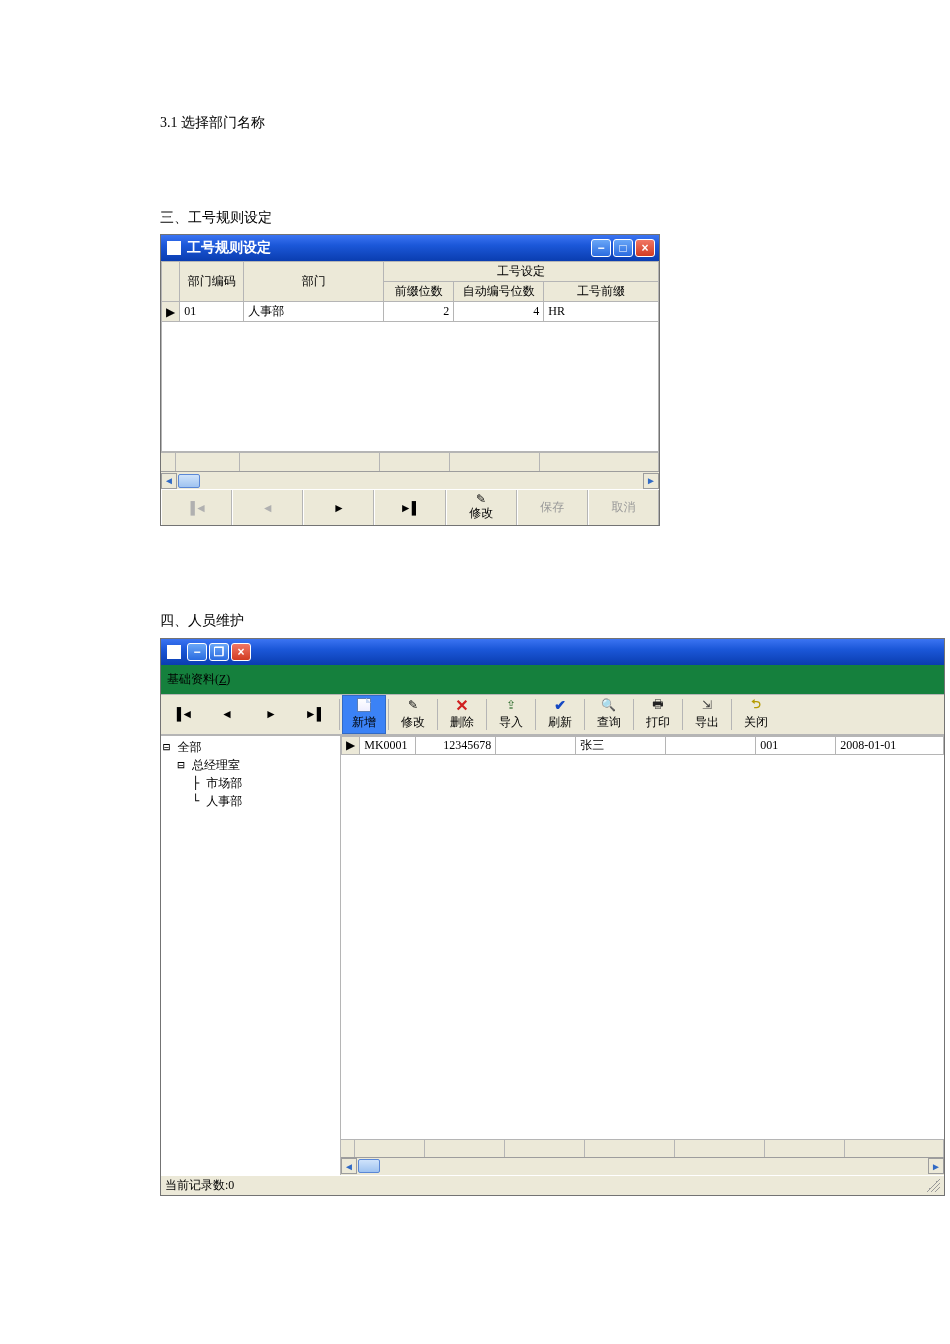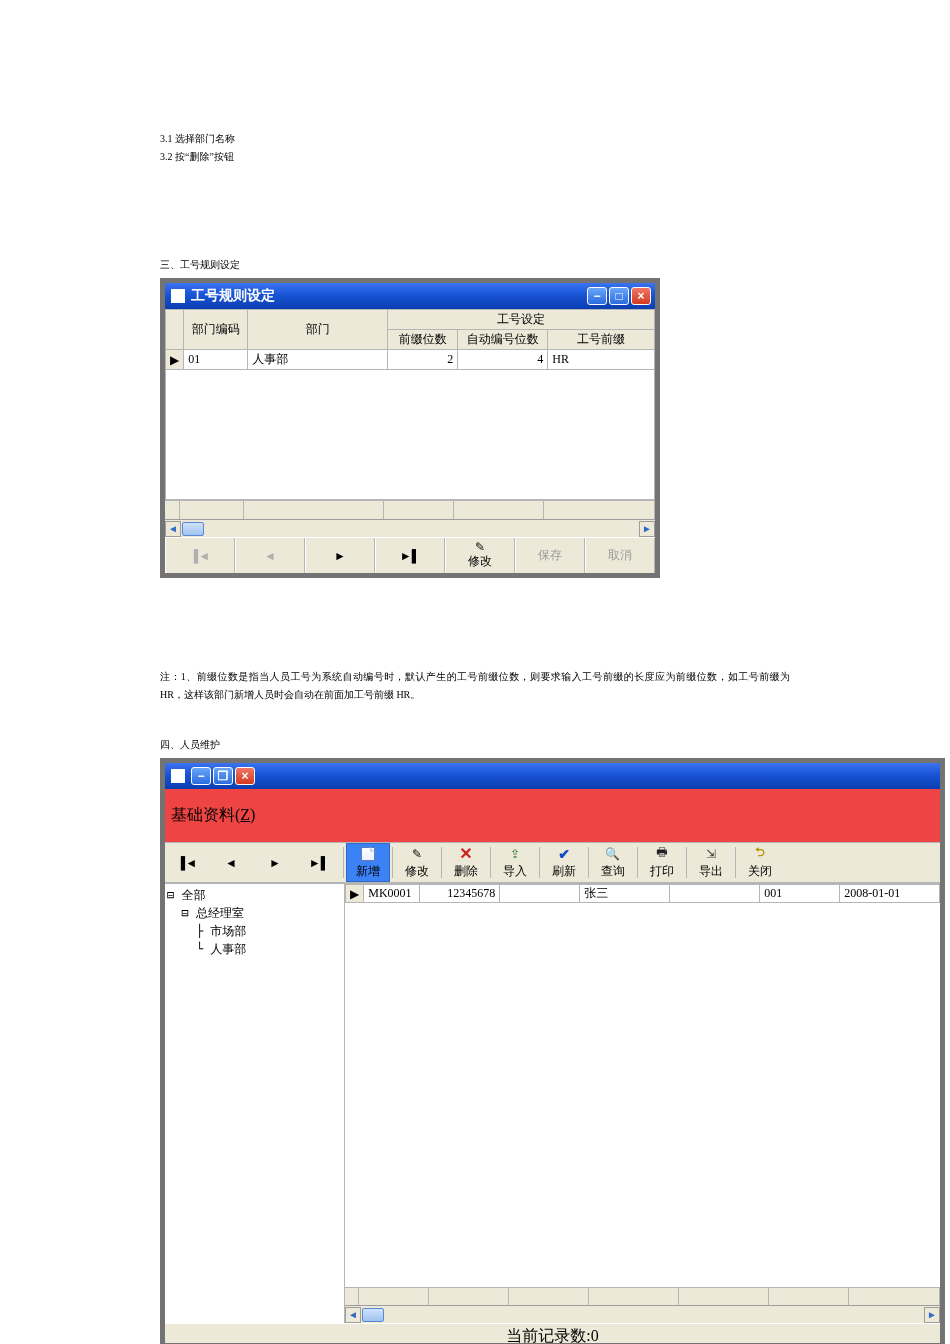--- a/index.html
+++ b/index.html
@@ -6,28 +6,28 @@
   body {
     margin: 0;
     padding: 0;
     background: #ffffff;
     font-family: "SimSun", "宋体", serif;
     font-size: 14px;
     color: #000;
     width: 950px;
   }
   .page { padding: 110px 160px 30px 160px; }
-  .doc-text { line-height: 1.8; font-size: 10px; margin-top: 20px; }
+  .doc-text { line-height: 1.8; font-size: 14px; }
   .doc-text .indent1 { padding-left: 0; }
   .spacer-lg { height: 70px; }
   .spacer { height: 12px; }
 
   
   .win {
-    border: 5px solid #737373;
+    border: 1px solid #737373;
     background: #ece9d8;
     margin-top: 4px;
   }
   .titlebar {
     height: 26px;
     background: linear-gradient(#3b74f2, #1b57d8 40%, #0a3db0);
     display: flex;
     align-items: center;
     padding: 0 4px 0 6px;
     color: #fff;
@@ -112,21 +112,21 @@
     border-right:1px solid #b5b5b5; border-left:1px solid #fff;
     font-size:12px; color:#000;
     font-family:"SimSun","宋体",serif;
   }
   .navbtn.disabled { color:#9a9a9a; }
   .navbtn .ic { font-family:sans-serif; font-size:12px; color:#000; line-height:1; }
   .navbtn.disabled .ic { color:#b0b0b0; }
 
   
   .menubar {
-    background:#ef4444; font-size:16px; padding:16px 6px;
+    background:#15803d; font-size:12px; padding:6px 6px;
     border-bottom:1px solid #b5b5b5;
     font-family:"SimSun","宋体",serif;
   }
   .menubar u { text-decoration: underline; }
   .toolbar2 {
     background:#ece9d8; display:flex; align-items:stretch;
     border-bottom:1px solid #b5b5b5; height:40px;
   }
   .tb2sep { width:1px; background:#b5b5b5; margin:4px 2px; }
   .tb2btn {
@@ -174,42 +174,40 @@
   .grid2body .row-indicator { width:14px; background:#ece9d8; text-align:center; font-family:sans-serif; }
 
   .grid2footer {
     border-top:1px solid #b5b5b5; background:#ece9d8; height:18px;
     display:flex;
   }
   .grid2footer div { border-right:1px solid #b5b5b5; }
 
   .statusbar {
     background:#ece9d8; border-top:1px solid #fff; height:20px;
-    font-size:16px; padding:2px 4px;
+    font-size:12px; padding:2px 4px;
     display:flex; align-items:center; justify-content:space-between;
     font-family:"SimSun","宋体",serif;
-    flex-direction:column;
   }
   .grip { width:14px; height:14px; background:
     linear-gradient(135deg, transparent 0 50%, #9a9a9a 50% 55%, transparent 55% 65%, #9a9a9a 65% 70%, transparent 70% 80%, #9a9a9a 80% 85%, transparent 85%); }
 
   
   .bleed {
     margin-left: 0;
     margin-right: -150px;  
   }
 </style>
 </head>
 <body>
 
 <div class="page">
 
   <div class="doc-text">
     <div class="indent1">3.1  选择部门名称</div>
-    <div class="indent1">3.2  按“删除”按钮</div>
   </div>
 
   <div class="spacer-lg"></div>
 
   <div class="doc-text">三、工号规则设定</div>
 
   <div class="win" style="width:500px;">
     <div class="titlebar">
       <div class="appicon"></div>
       <div class="ttl">工号规则设定</div>
@@ -281,21 +279,20 @@
             <span>保存</span>
           </div>
         <div class="navbtn disabled">
             <span>取消</span>
           </div>
       </div>
     </div>
   </div>
 
   <div class="spacer-lg"></div>
-  <div class="doc-text" style="text-align:justify;">注：1、前缀位数是指当人员工号为系统自动编号时，默认产生的工号前缀位数，则要求输入工号前缀的长度应为前缀位数，如工号前缀为 HR，这样该部门新增人员时会自动在前面加工号前缀 HR。</div>
 
   <div class="spacer"></div>
   <div class="doc-text">四、人员维护</div>
 
   <div class="win bleed" style="width:785px;">
     <div class="titlebar">
       <div class="appicon"></div>
       <div class="winbtns">
         <div class="winbtn">−</div>
         <div class="winbtn">❐</div>

